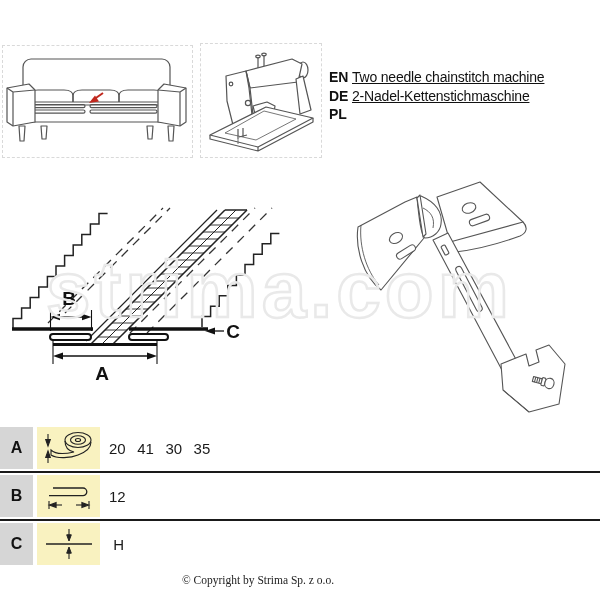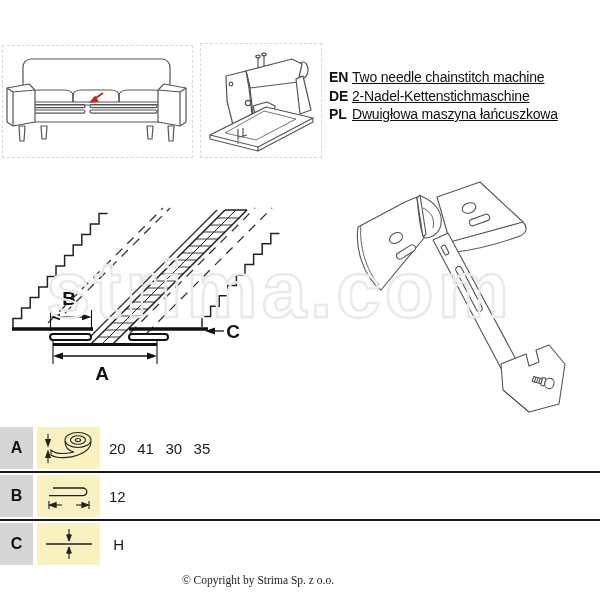--- a/index.html
+++ b/index.html
@@ -99,21 +99,20 @@
     <div class="lang-row">
       <span class="lang-code">EN</span>
       <span class="lang-text">Two needle chainstitch machine</span>
     </div>
     <div class="lang-row">
       <span class="lang-code">DE</span>
       <span class="lang-text">2-Nadel-Kettenstichmaschine</span>
     </div>
     <div class="lang-row">
       <span class="lang-code">PL</span>
-      <span class="lang-text">Dwuigłowa maszyna łańcuszkowa</span>
     </div>
   </div>
 
   <svg id="seam-diagram" width="280" height="192" viewBox="0 0 280 192">
     <g fill="none" stroke="#222" stroke-width="1.5">
       <path d="M8,131 v-10.5 h8.6 v-10.5 h8.6 v-10.5 h8.6 v-10.5 h8.6 v-10.5 h8.6 v-10.5 h8.6 v-10.5 h8.6 v-10.5 h8.6 v-10.5 h8.6 v-10.5 h8.6 v-10.5 h8.6"></path>
       <path d="M197,129 v-10.4 h8.6 v-10.4 h8.6 v-10.4 h8.6 v-10.4 h8.6 v-10.4 h8.6 v-10.4 h8.6 v-10.4 h8.6 v-10.4 h8.6 v-10.4 h8.6"></path>
     </g>
     <g stroke="#333" stroke-width="1.3" stroke-dasharray="9 7">
       <line x1="43" y1="125" x2="158" y2="10"></line>

